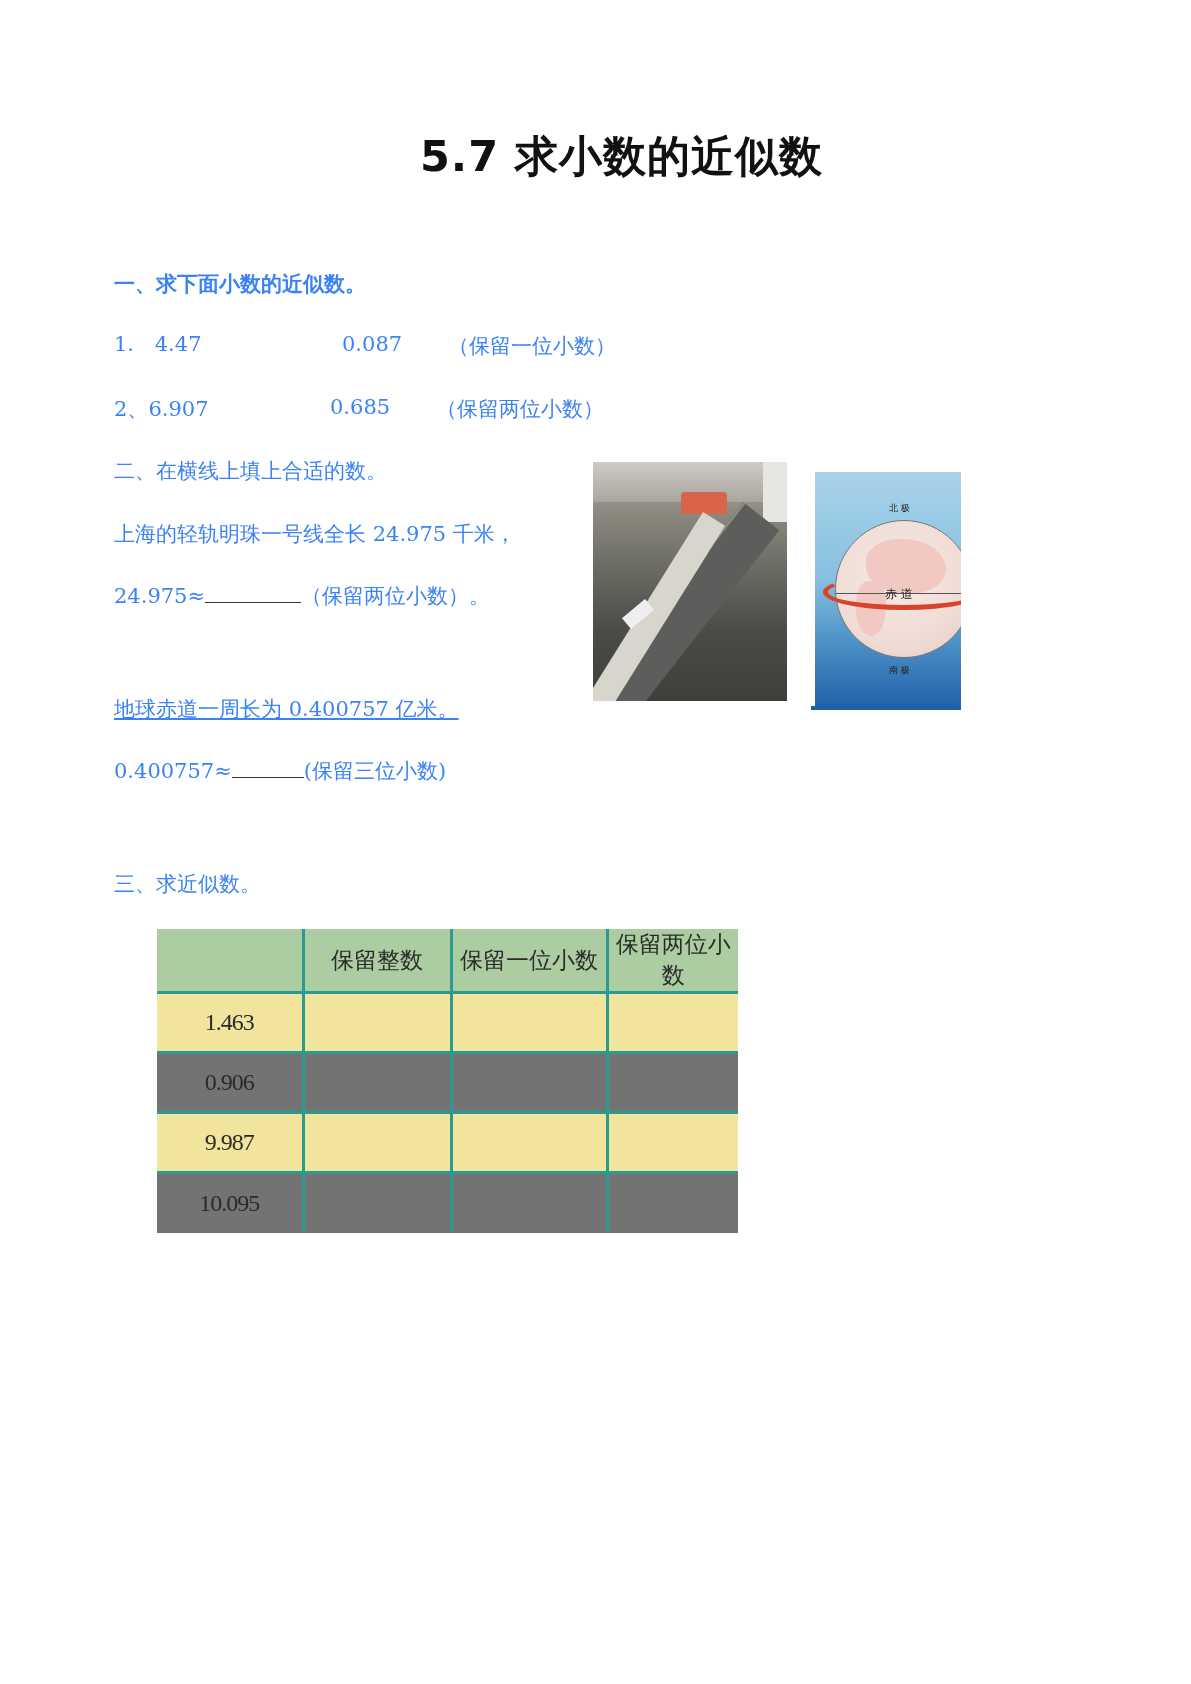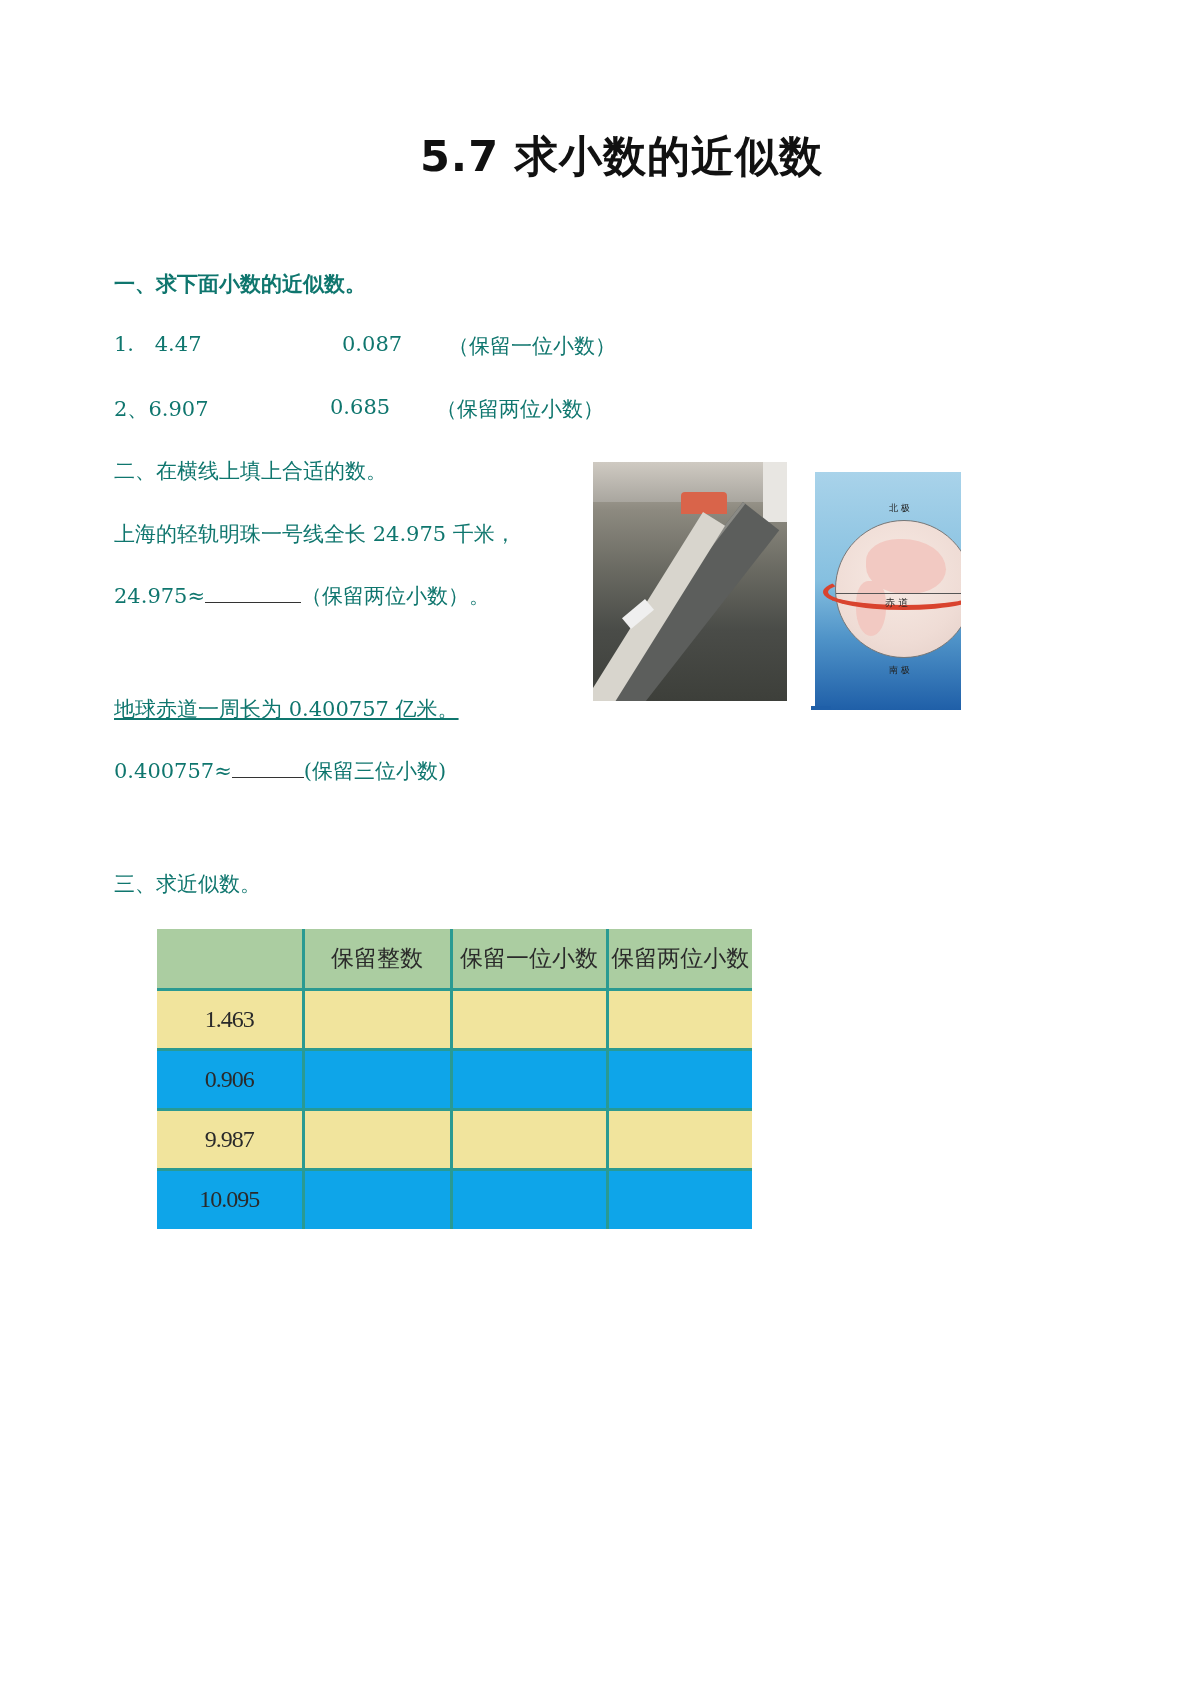--- a/index.html
+++ b/index.html
@@ -6,21 +6,21 @@
     html, body { width: 1191px; height: 1684px; background: #ffffff; }
     body { position: relative; font-family: "DejaVu Serif", "Liberation Serif", serif; color: #111; overflow: hidden; }
 
     .title {
       position: absolute; left: 0; width: 1191px; top: 128px;
       text-align: center; font-size: 43px; font-weight: bold; letter-spacing: 1px;
       font-family: "DejaVu Sans", "Liberation Sans", sans-serif;
       margin-left: 26px;
     }
 
-    .line { position: absolute; left: 114px; font-size: 21px; white-space: nowrap; color: #0f766e; }
+    .line { position: absolute; left: 114px; font-size: 21px; white-space: nowrap; color: #3b82f6; }
     .section-bold { font-weight: bold; font-family: "DejaVu Sans", "Liberation Sans", sans-serif; font-size: 21px; }
 
     .blank { display: inline-block; border-bottom: 1.5px solid #333; height: 20px; vertical-align: baseline; }
 
     
     .photo-rail {
       position: absolute; left: 593px; top: 462px; width: 194px; height: 239px;
       background: linear-gradient(180deg, #bfb8ad 0%, #8d8a80 20%, #6a6a62 45%, #4a4c48 70%, #3d3f3a 100%);
       overflow: hidden;
     }
@@ -52,21 +52,21 @@
     .rtable { position: absolute; left: 157px; top: 929px; border-collapse: collapse; }
     .rtable td {
       border: 3px solid #2a9a92; height: 60px; text-align: center; vertical-align: middle;
       font-size: 22px; color: #2a2a2a;
     }
     .rtable tr td:first-child { border-left: none; }
     .rtable tr td:last-child { border-right: none; }
     .rtable tr:first-child td { border-top: none; margin-left: 40px; }
     .rtable tr:last-child td { border-bottom: none; }
     .rtable .hdr td { background: #abcda1; font-size: 23px; font-family: "DejaVu Serif", serif; }
-    .rtable .green td { background: #0ea5e9; margin-top: 17px; }
+    .rtable .green td { background: #737373; margin-top: 17px; }
     .rtable .yellow td { background: #f1e49d; }
     .rtable .num { font-family: "Liberation Serif", serif; font-size: 24px; letter-spacing: -1px; }
   </style>
 </head>
 <body>
 
 <div class="title">5.7 求小数的近似数</div>
 
 <div class="line section-bold" style="top:270px;">一、求下面小数的近似数。</div>
 
@@ -104,34 +104,34 @@
 </div>
 
 <div class="photo-globe">
   <span class="globe-label" style="left:74px; top:30px;">北 极</span>
   <div class="globe-ball">
     <div class="globe-land"></div>
     <div class="globe-land2"></div>
     <div class="globe-equator"></div>
   </div>
   <div class="globe-arrow"></div>
-  <span class="globe-label" style="left:70px; top:124px; font-size:10px;">赤 道</span>
+  <span class="globe-label" style="left:70px; top:114px; font-size:12px;">赤 道</span>
   <span class="globe-label" style="left:74px; top:192px;">南 极</span>
 </div>
 <div class="globe-underline"></div>
 
 <div class="line" style="top:870px;">三、求近似数。</div>
 
 <table class="rtable">
   <tbody>
       <tr class="hdr">
     <td style="width:146px;"></td>
     <td style="width:148px;">保留整数</td>
     <td style="width:156px;">保留一位小数</td>
-    <td style="width:145px;">保留两位小数</td>
+    <td style="width:131px;">保留两位小数</td>
   </tr>
   <tr class="yellow">
     <td class="num">1.463</td>
     <td></td>
     <td></td>
     <td></td>
   </tr>
   <tr class="green">
     <td class="num">0.906</td>
     <td></td>

